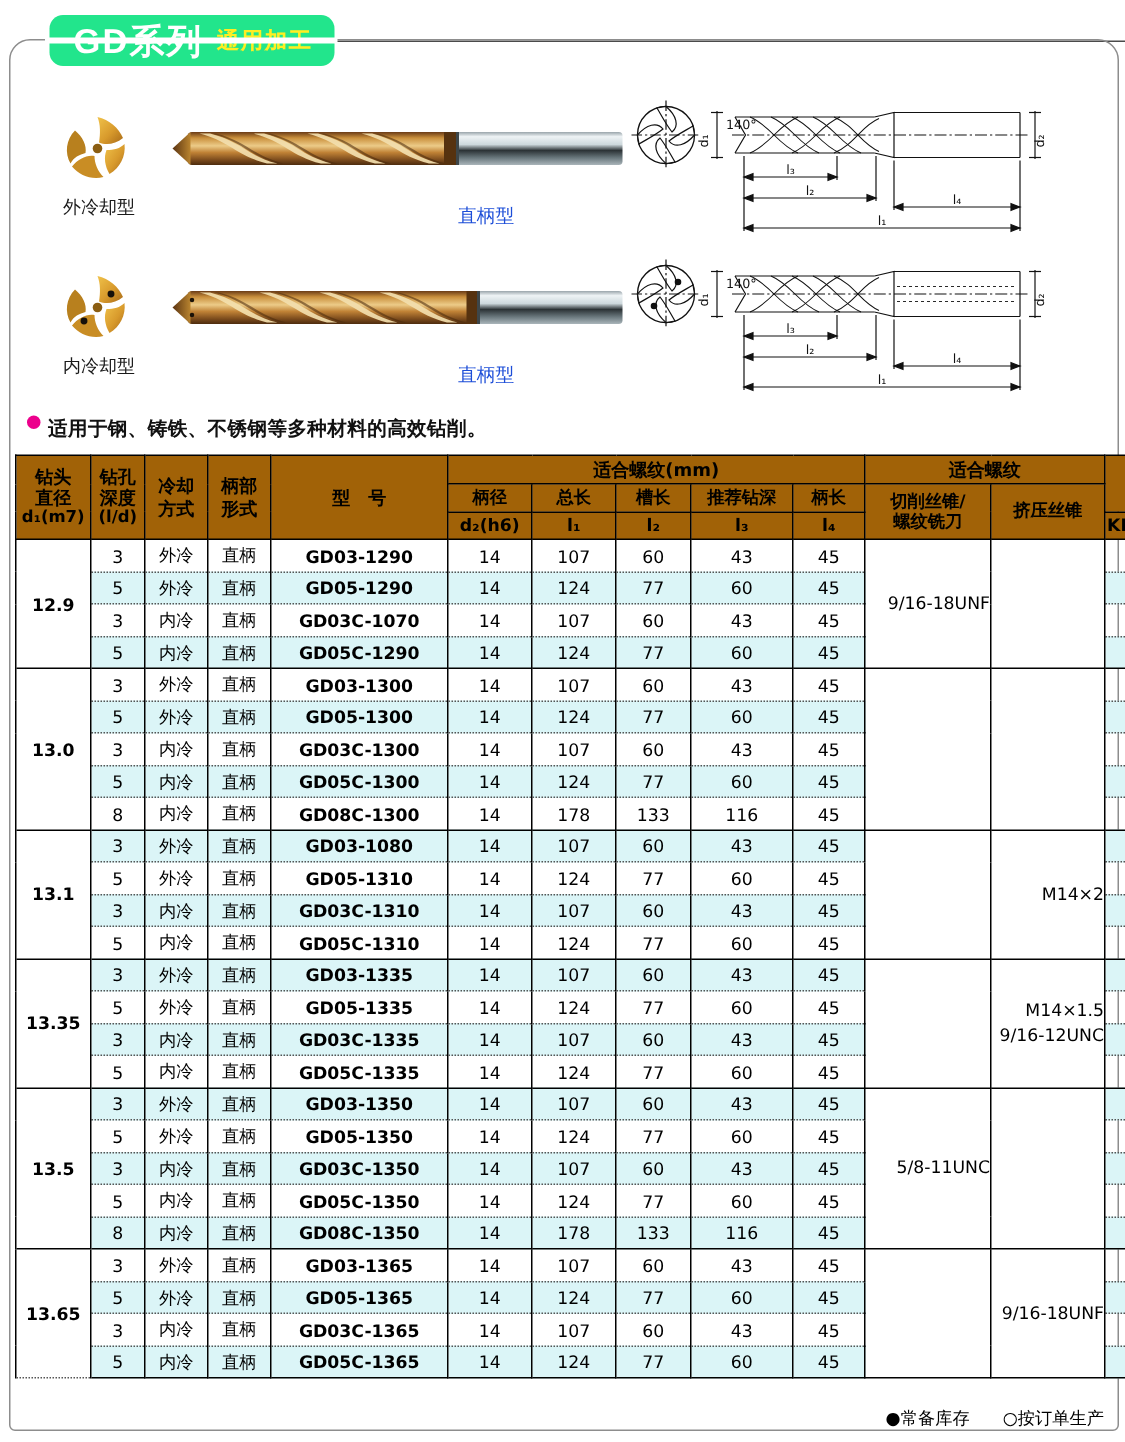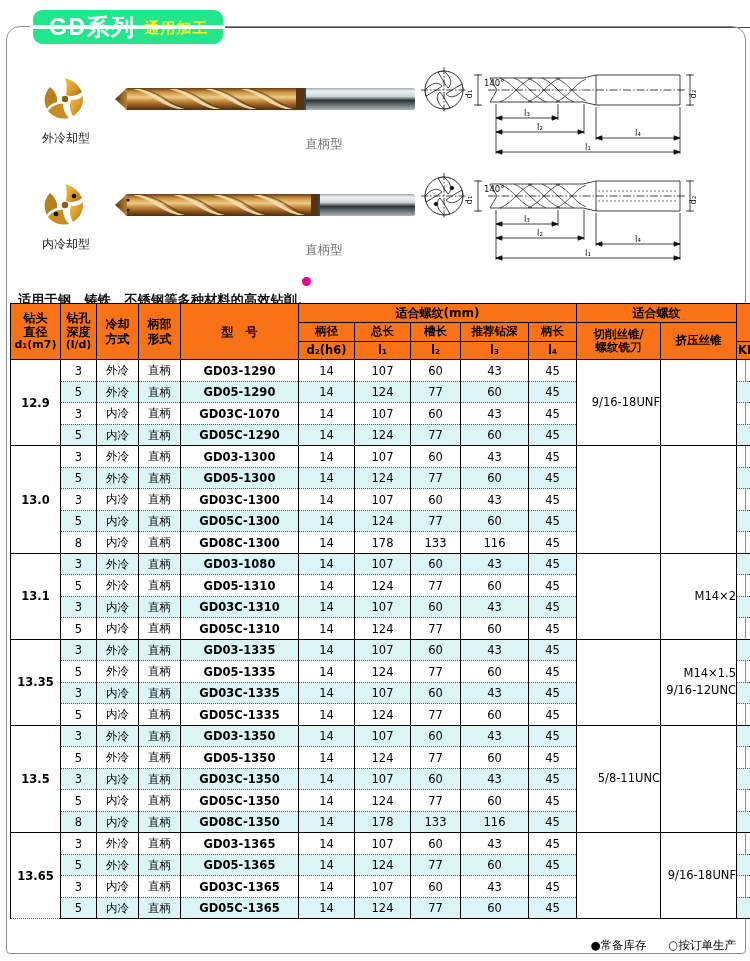--- a/index.html
+++ b/index.html
@@ -61,38 +61,37 @@
   .drill-row.r2 { top: 130px; }
 
   .endview { position: absolute; left: 25px; top: 12px; width: 52px; height: 52px; }
   .cap-cool {
     position: absolute; left: 6px; top: 70px; width: 92px;
     text-align: center; font-size: 12px; color: #1a1a1a;
     font-family: "DejaVu Sans", sans-serif;
   }
   .cap-shank {
     position: absolute; left: 245px; top: 76px; width: 130px;
-    text-align: center; font-size: 12.5px; color: #737373;
+    text-align: center; font-size: 12.5px; color: #1d4ed8;
     font-family: "DejaVu Sans", sans-serif;
   }
   .drill-img { position: absolute; left: 96px; top: 18px; width: 310px; height: 42px; }
 
   
   .tech { position: absolute; width: 318px; height: 104px; left: 404px; }
   .tech.t1 { top: 22px; }
   .tech.t2 { top: 128px; }
 
   
   .note {
     position: absolute; left: 18px; top: 277px;
     font-size: 13px; color: #111; letter-spacing: .3px;
     font-family: "DejaVu Sans", sans-serif;
-    display: flex; align-items: flex-end; gap: 5px;
+    display: flex; align-items: flex-start; gap: 5px;
     font-weight: bold;
-    flex-direction: column;
   }
   .note .dot {
     width: 9px; height: 9px; border-radius: 50%;
     background: #ec008c; display: inline-block;
   }
 
   
   .tbl-wrap { position: absolute; left: 10px; top: 303px; width: 732px; }
   table.spec {
     border-collapse: collapse;
@@ -102,21 +101,21 @@
   }
   table.spec th, table.spec td {
     border: 1px solid #000000;
     text-align: center;
     vertical-align: middle;
     font-size: 11.5px;
     color: #000;
     padding: 0;
   }
   table.spec thead th {
-    background: #f97316;
+    background: #a16207;
     font-weight: bold;
     font-size: 12px;
     line-height: 1.18;
     padding: 2px 1px;
   }
   table.spec thead th.sub { font-size: 11.5px; }
   table.spec thead th .mini { font-size: 11px; }
   table.spec tbody td {
     height: 21.5px;
     border-left: 1px solid #000;

